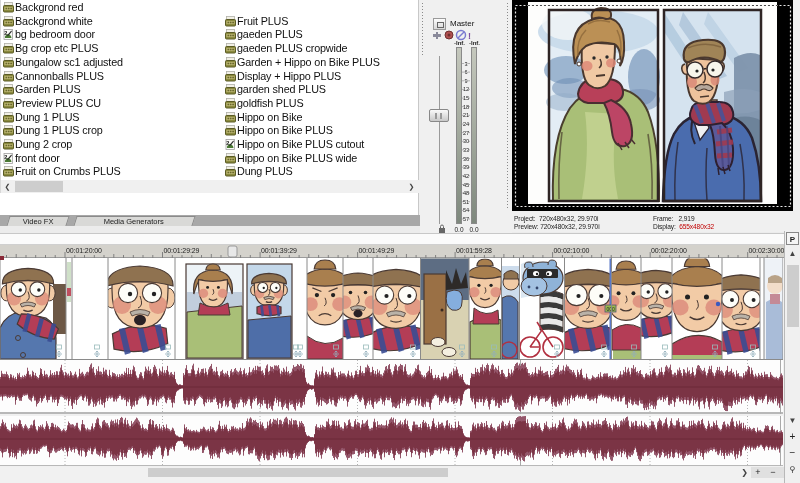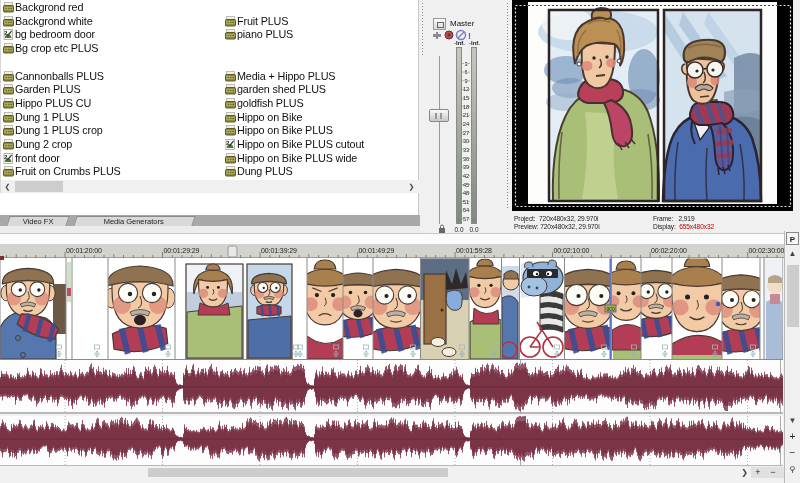--- a/index.html
+++ b/index.html
@@ -58,20 +58,28 @@
           <text x="1.2" y="5.5" font-size="5.5" font-weight="bold" fill="#1a1a1a">2</text>
         </svg><span>bg bedroom door</span></div>
 <div class="li" style="left:2px;top:42.1px"><svg width="11" height="11" viewBox="0 0 11 11" style="vertical-align:-2px">
           <rect x="1.5" y="0.5" width="8" height="9" fill="#f2f0e6" stroke="#b0b0a8" stroke-width="0.8"></rect>
           <rect x="0.5" y="3.5" width="10" height="6.5" rx="1" fill="#8a8a3d" stroke="#5a5a24" stroke-width="1"></rect>
           <rect x="1.5" y="5" width="8" height="3" fill="#c9c180"></rect>
           <rect x="2.4" y="5.6" width="1.8" height="1.8" fill="#6a6a2c"></rect>
           <rect x="4.8" y="5.6" width="1.8" height="1.8" fill="#6a6a2c"></rect>
           <rect x="7.2" y="5.6" width="1.8" height="1.8" fill="#6a6a2c"></rect>
         </svg><span>Bg crop etc PLUS</span></div>
+<div class="li" style="left:2px;top:55.8px"><svg width="11" height="11" viewBox="0 0 11 11" style="vertical-align:-2px">
+          <rect x="1.5" y="0.5" width="8" height="9" fill="#f2f0e6" stroke="#b0b0a8" stroke-width="0.8"></rect>
+          <rect x="0.5" y="3.5" width="10" height="6.5" rx="1" fill="#8a8a3d" stroke="#5a5a24" stroke-width="1"></rect>
+          <rect x="1.5" y="5" width="8" height="3" fill="#c9c180"></rect>
+          <rect x="2.4" y="5.6" width="1.8" height="1.8" fill="#6a6a2c"></rect>
+          <rect x="4.8" y="5.6" width="1.8" height="1.8" fill="#6a6a2c"></rect>
+          <rect x="7.2" y="5.6" width="1.8" height="1.8" fill="#6a6a2c"></rect>
+        </svg><span>Bungalow sc1 adjusted</span></div>
 <div class="li" style="left:2px;top:69.5px"><svg width="11" height="11" viewBox="0 0 11 11" style="vertical-align:-2px">
           <rect x="1.5" y="0.5" width="8" height="9" fill="#f2f0e6" stroke="#b0b0a8" stroke-width="0.8"></rect>
           <rect x="0.5" y="3.5" width="10" height="6.5" rx="1" fill="#8a8a3d" stroke="#5a5a24" stroke-width="1"></rect>
           <rect x="1.5" y="5" width="8" height="3" fill="#c9c180"></rect>
           <rect x="2.4" y="5.6" width="1.8" height="1.8" fill="#6a6a2c"></rect>
           <rect x="4.8" y="5.6" width="1.8" height="1.8" fill="#6a6a2c"></rect>
           <rect x="7.2" y="5.6" width="1.8" height="1.8" fill="#6a6a2c"></rect>
         </svg><span>Cannonballs PLUS</span></div>
 <div class="li" style="left:2px;top:83.2px"><svg width="11" height="11" viewBox="0 0 11 11" style="vertical-align:-2px">
           <rect x="1.5" y="0.5" width="8" height="9" fill="#f2f0e6" stroke="#b0b0a8" stroke-width="0.8"></rect>
@@ -81,21 +89,21 @@
           <rect x="4.8" y="5.6" width="1.8" height="1.8" fill="#6a6a2c"></rect>
           <rect x="7.2" y="5.6" width="1.8" height="1.8" fill="#6a6a2c"></rect>
         </svg><span>Garden PLUS</span></div>
 <div class="li" style="left:2px;top:96.9px"><svg width="11" height="11" viewBox="0 0 11 11" style="vertical-align:-2px">
           <rect x="1.5" y="0.5" width="8" height="9" fill="#f2f0e6" stroke="#b0b0a8" stroke-width="0.8"></rect>
           <rect x="0.5" y="3.5" width="10" height="6.5" rx="1" fill="#8a8a3d" stroke="#5a5a24" stroke-width="1"></rect>
           <rect x="1.5" y="5" width="8" height="3" fill="#c9c180"></rect>
           <rect x="2.4" y="5.6" width="1.8" height="1.8" fill="#6a6a2c"></rect>
           <rect x="4.8" y="5.6" width="1.8" height="1.8" fill="#6a6a2c"></rect>
           <rect x="7.2" y="5.6" width="1.8" height="1.8" fill="#6a6a2c"></rect>
-        </svg><span>Hippo PLUS CU</span></div>
+        </svg><span>Preview PLUS CU</span></div>
 <div class="li" style="left:2px;top:110.6px"><svg width="11" height="11" viewBox="0 0 11 11" style="vertical-align:-2px">
           <rect x="1.5" y="0.5" width="8" height="9" fill="#f2f0e6" stroke="#b0b0a8" stroke-width="0.8"></rect>
           <rect x="0.5" y="3.5" width="10" height="6.5" rx="1" fill="#8a8a3d" stroke="#5a5a24" stroke-width="1"></rect>
           <rect x="1.5" y="5" width="8" height="3" fill="#c9c180"></rect>
           <rect x="2.4" y="5.6" width="1.8" height="1.8" fill="#6a6a2c"></rect>
           <rect x="4.8" y="5.6" width="1.8" height="1.8" fill="#6a6a2c"></rect>
           <rect x="7.2" y="5.6" width="1.8" height="1.8" fill="#6a6a2c"></rect>
         </svg><span>Dung 1 PLUS</span></div>
 <div class="li" style="left:2px;top:124.3px"><svg width="11" height="11" viewBox="0 0 11 11" style="vertical-align:-2px">
           <rect x="1.5" y="0.5" width="8" height="9" fill="#f2f0e6" stroke="#b0b0a8" stroke-width="0.8"></rect>
@@ -135,29 +143,45 @@
           <rect x="4.8" y="5.6" width="1.8" height="1.8" fill="#6a6a2c"></rect>
           <rect x="7.2" y="5.6" width="1.8" height="1.8" fill="#6a6a2c"></rect>
         </svg><span>Fruit PLUS</span></div>
 <div class="li" style="left:224px;top:28.4px"><svg width="11" height="11" viewBox="0 0 11 11" style="vertical-align:-2px">
           <rect x="1.5" y="0.5" width="8" height="9" fill="#f2f0e6" stroke="#b0b0a8" stroke-width="0.8"></rect>
           <rect x="0.5" y="3.5" width="10" height="6.5" rx="1" fill="#8a8a3d" stroke="#5a5a24" stroke-width="1"></rect>
           <rect x="1.5" y="5" width="8" height="3" fill="#c9c180"></rect>
           <rect x="2.4" y="5.6" width="1.8" height="1.8" fill="#6a6a2c"></rect>
           <rect x="4.8" y="5.6" width="1.8" height="1.8" fill="#6a6a2c"></rect>
           <rect x="7.2" y="5.6" width="1.8" height="1.8" fill="#6a6a2c"></rect>
-        </svg><span>piano PLUS</span></div>
+        </svg><span>gaeden PLUS</span></div>
+<div class="li" style="left:224px;top:42.1px"><svg width="11" height="11" viewBox="0 0 11 11" style="vertical-align:-2px">
+          <rect x="1.5" y="0.5" width="8" height="9" fill="#f2f0e6" stroke="#b0b0a8" stroke-width="0.8"></rect>
+          <rect x="0.5" y="3.5" width="10" height="6.5" rx="1" fill="#8a8a3d" stroke="#5a5a24" stroke-width="1"></rect>
+          <rect x="1.5" y="5" width="8" height="3" fill="#c9c180"></rect>
+          <rect x="2.4" y="5.6" width="1.8" height="1.8" fill="#6a6a2c"></rect>
+          <rect x="4.8" y="5.6" width="1.8" height="1.8" fill="#6a6a2c"></rect>
+          <rect x="7.2" y="5.6" width="1.8" height="1.8" fill="#6a6a2c"></rect>
+        </svg><span>gaeden PLUS cropwide</span></div>
+<div class="li" style="left:224px;top:55.8px"><svg width="11" height="11" viewBox="0 0 11 11" style="vertical-align:-2px">
+          <rect x="1.5" y="0.5" width="8" height="9" fill="#f2f0e6" stroke="#b0b0a8" stroke-width="0.8"></rect>
+          <rect x="0.5" y="3.5" width="10" height="6.5" rx="1" fill="#8a8a3d" stroke="#5a5a24" stroke-width="1"></rect>
+          <rect x="1.5" y="5" width="8" height="3" fill="#c9c180"></rect>
+          <rect x="2.4" y="5.6" width="1.8" height="1.8" fill="#6a6a2c"></rect>
+          <rect x="4.8" y="5.6" width="1.8" height="1.8" fill="#6a6a2c"></rect>
+          <rect x="7.2" y="5.6" width="1.8" height="1.8" fill="#6a6a2c"></rect>
+        </svg><span>Garden + Hippo on Bike PLUS</span></div>
 <div class="li" style="left:224px;top:69.5px"><svg width="11" height="11" viewBox="0 0 11 11" style="vertical-align:-2px">
           <rect x="1.5" y="0.5" width="8" height="9" fill="#f2f0e6" stroke="#b0b0a8" stroke-width="0.8"></rect>
           <rect x="0.5" y="3.5" width="10" height="6.5" rx="1" fill="#8a8a3d" stroke="#5a5a24" stroke-width="1"></rect>
           <rect x="1.5" y="5" width="8" height="3" fill="#c9c180"></rect>
           <rect x="2.4" y="5.6" width="1.8" height="1.8" fill="#6a6a2c"></rect>
           <rect x="4.8" y="5.6" width="1.8" height="1.8" fill="#6a6a2c"></rect>
           <rect x="7.2" y="5.6" width="1.8" height="1.8" fill="#6a6a2c"></rect>
-        </svg><span>Media + Hippo PLUS</span></div>
+        </svg><span>Display + Hippo PLUS</span></div>
 <div class="li" style="left:224px;top:83.2px"><svg width="11" height="11" viewBox="0 0 11 11" style="vertical-align:-2px">
           <rect x="1.5" y="0.5" width="8" height="9" fill="#f2f0e6" stroke="#b0b0a8" stroke-width="0.8"></rect>
           <rect x="0.5" y="3.5" width="10" height="6.5" rx="1" fill="#8a8a3d" stroke="#5a5a24" stroke-width="1"></rect>
           <rect x="1.5" y="5" width="8" height="3" fill="#c9c180"></rect>
           <rect x="2.4" y="5.6" width="1.8" height="1.8" fill="#6a6a2c"></rect>
           <rect x="4.8" y="5.6" width="1.8" height="1.8" fill="#6a6a2c"></rect>
           <rect x="7.2" y="5.6" width="1.8" height="1.8" fill="#6a6a2c"></rect>
         </svg><span>garden shed PLUS</span></div>
 <div class="li" style="left:224px;top:96.9px"><svg width="11" height="11" viewBox="0 0 11 11" style="vertical-align:-2px">
           <rect x="1.5" y="0.5" width="8" height="9" fill="#f2f0e6" stroke="#b0b0a8" stroke-width="0.8"></rect>

